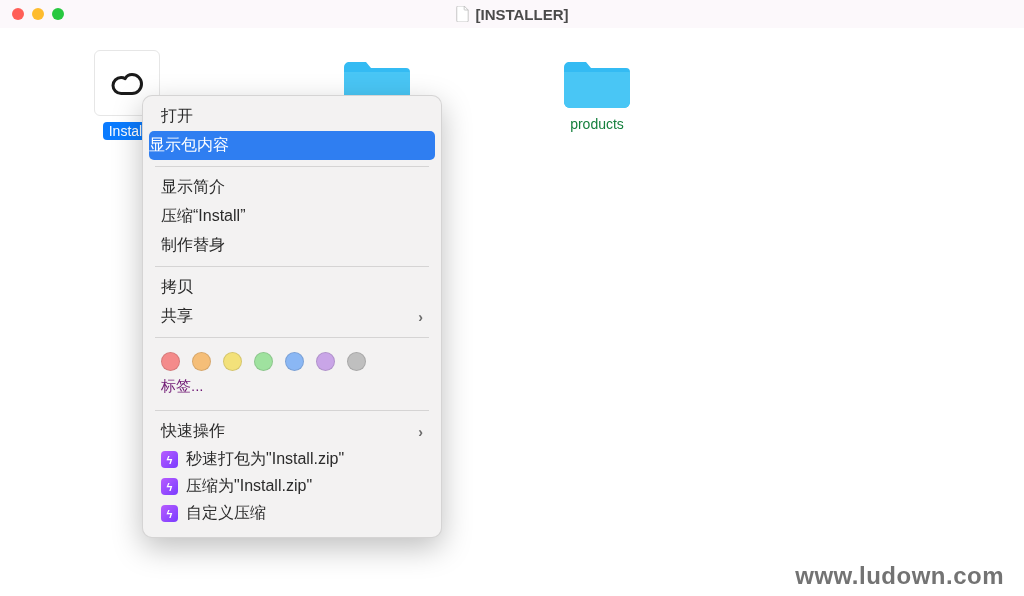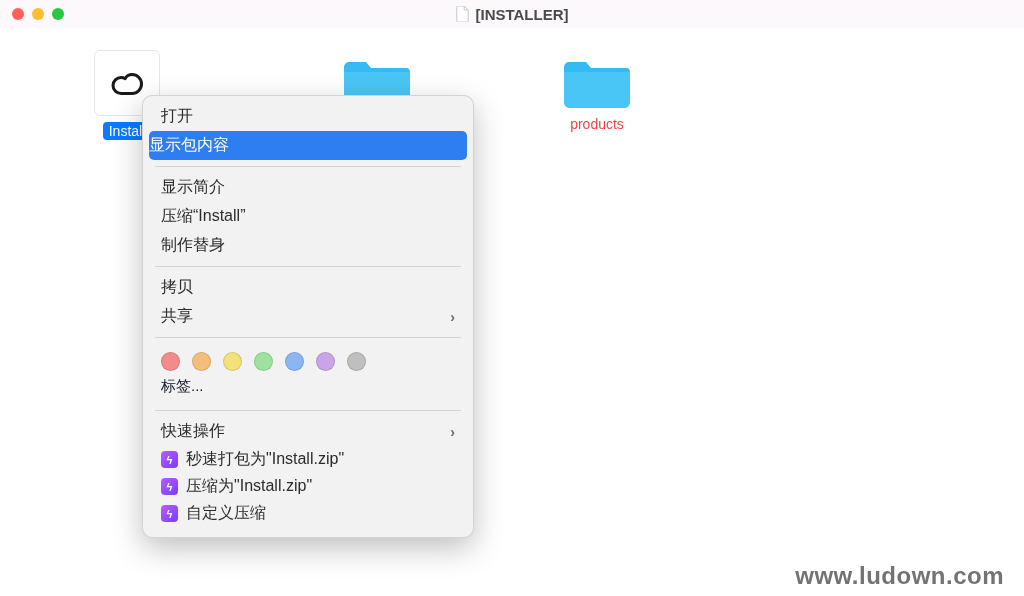--- a/index.html
+++ b/index.html
@@ -11,30 +11,30 @@
     .td-red { background: #ff5f57; }
     .td-yellow { background: #febc2e; }
     .td-green { background: #28c840; }
     .title-center { position: absolute; left: 50%; transform: translateX(-50%); display: flex; align-items: center; gap: 6px; font-size: 15px; font-weight: 600; color: #4a4a4a; justify-content: center; }
     .doc-icon { width: 14px; height: 16px; }
     .content { position: relative; width: 100%; height: calc(100% - 28px); background: #ffffff; }
     .icon-item { position: absolute; width: 110px; display: flex; flex-direction: column; align-items: center; gap: 6px; }
     .folder-icon { width: 66px; height: 54px; }
     .app-icon { width: 66px; height: 66px; display: flex; align-items: center; justify-content: center; background: #fff; border: 1px solid #e6e6e6; border-radius: 6px; }
     .cc-inner { width: 32px; height: 32px; }
-    .icon-label { font-size: 14px; color: #ef4444; text-align: center; max-width: 100px; white-space: nowrap; overflow: hidden; text-overflow: ellipsis; }
+    .icon-label { font-size: 14px; color: #15803d; text-align: center; max-width: 100px; white-space: nowrap; overflow: hidden; text-overflow: ellipsis; }
     .icon-label.selected { background: #0a7bff; color: #fff; border-radius: 4px; padding: 1px 6px; }
-    .context-menu { position: absolute; left: 142px; top: 67px; width: 332px; background: #f3f2f2; border: 1px solid rgba(0,0,0,0.12); border-radius: 10px; box-shadow: 0 10px 30px rgba(0,0,0,0.25); padding: 6px 0 10px 0; z-index: 20; }
+    .context-menu { position: absolute; left: 142px; top: 67px; width: 300px; background: #f3f2f2; border: 1px solid rgba(0,0,0,0.12); border-radius: 10px; box-shadow: 0 10px 30px rgba(0,0,0,0.25); padding: 6px 0 10px 0; z-index: 20; }
     .menu-item { padding: 4px 18px; font-size: 16px; color: #2b2b2b; display: flex; align-items: center; justify-content: space-between; }
     .menu-item.highlighted { background: #2f7ef1; color: #fff; margin: 0 6px; border-radius: 5px; padding: 4px 0; }
     .menu-sep { height: 1px; background: rgba(0,0,0,0.12); margin: 6px 12px; }
     .submenu-arrow { font-size: 14px; color: #6b6b6b; font-weight: 600; }
     .tag-row { display: flex; gap: 12px; padding: 8px 18px 4px 18px; }
     .tag-dot { width: 19px; height: 19px; border-radius: 50%; border: 1px solid rgba(0,0,0,0.12); }
-    .tag-label { padding: 2px 18px 8px 18px; font-size: 15px; color: #0f172a; }
+    .tag-label { padding: 2px 18px 8px 18px; font-size: 15px; color: #701a75; }
     .quick-action-item { display: flex; align-items: center; gap: 8px; padding: 3px 18px; font-size: 16px; color: #2b2b2b; }
     .qa-icon { width: 17px; height: 17px; border-radius: 4px; background: linear-gradient(135deg,#b75cff,#7a3cff); display: flex; align-items: center; justify-content: center; color: #fff; font-size: 11px; font-weight: 700; }
     .watermark { position: absolute; right: 20px; bottom: 6px; font-size: 24px; font-weight: 800; color: #737373; letter-spacing: 0.5px; font-family: Arial, sans-serif; }
   </style>
 </head>
 <body>
 
 <div class="window">
   <div class="titlebar">
     <div class="traffic">

